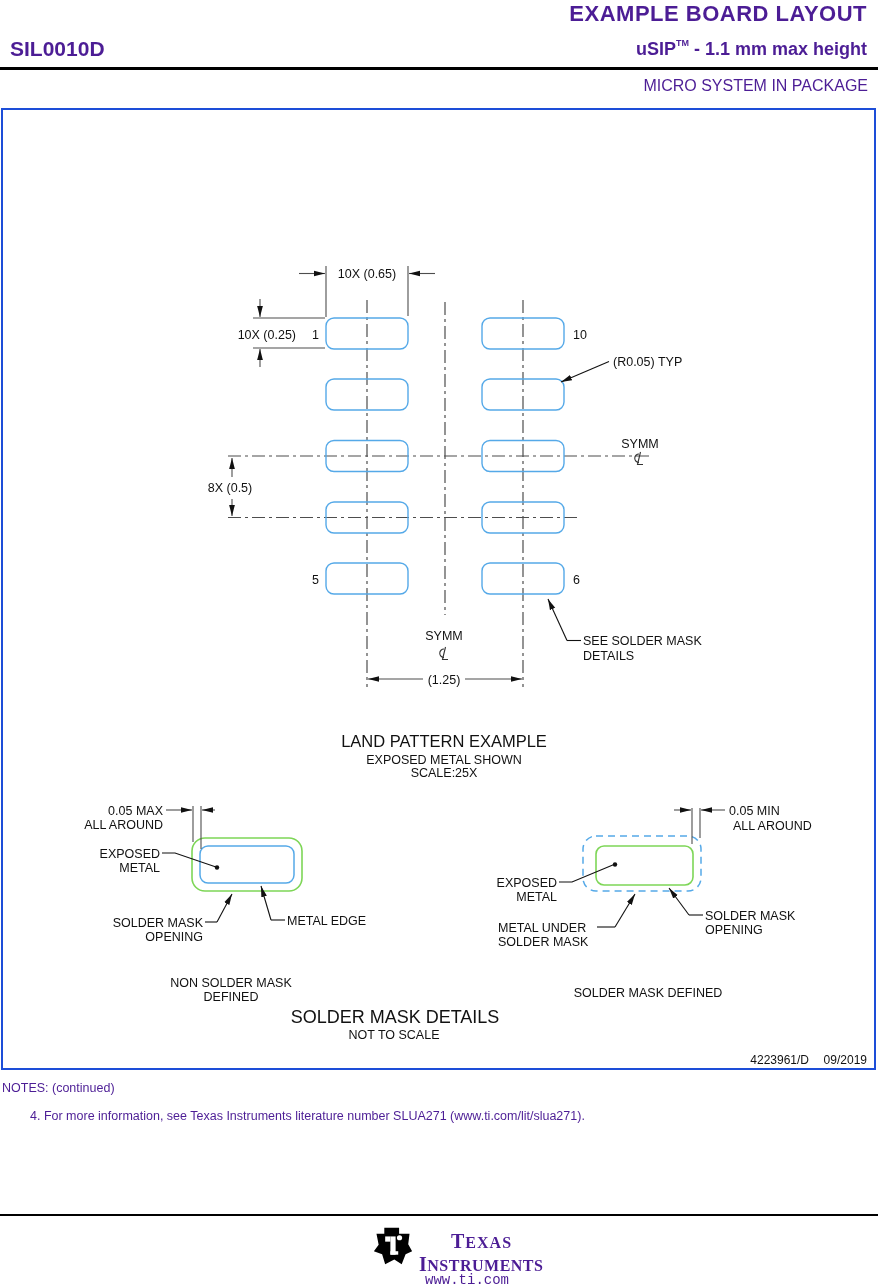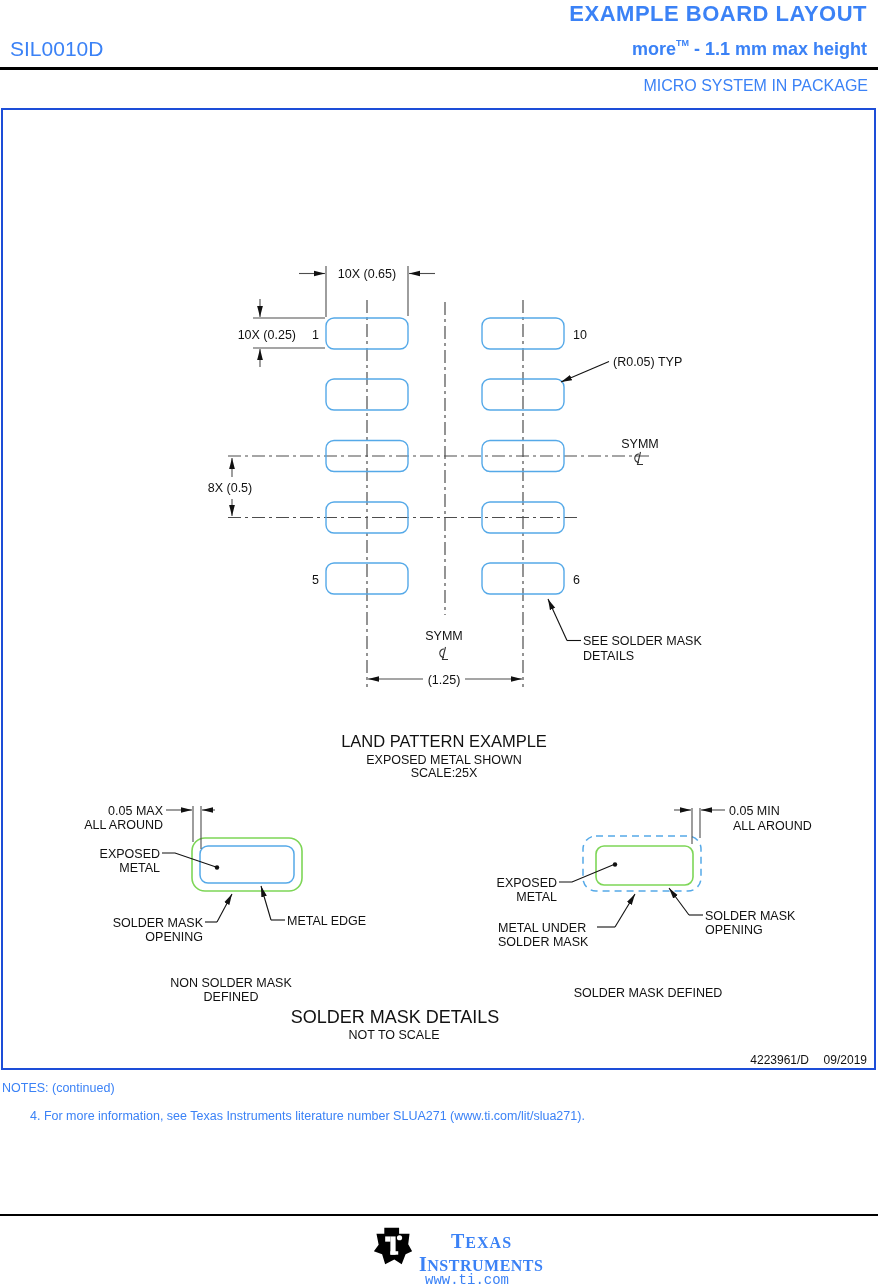--- a/index.html
+++ b/index.html
@@ -1,21 +1,21 @@
 <!DOCTYPE html>
 <html><head>
 <meta charset="utf-8">
 <style>
   html,body{margin:0;padding:0;background:#fff;}
   #page{position:relative;width:878px;height:1288px;background:#fff;overflow:hidden;
-        font-family:"Liberation Sans", sans-serif;color:#3b82f6;}
+        font-family:"Liberation Sans", sans-serif;color:#4c1d95;}
   .abs{position:absolute;}
   
   #hdr-title{top:1px;right:11px;font-size:22px;font-weight:bold;letter-spacing:.5px;}
-  #hdr-part{top:37px;left:10px;font-size:21px;font-weight:normal;}
+  #hdr-part{top:37px;left:10px;font-size:21px;font-weight:bold;}
   #hdr-pkg{top:39px;right:11px;font-size:18px;font-weight:bold;}
   #hdr-pkg sup{font-size:9px;font-weight:bold;position:relative;top:-2px;}
   #hdr-rule{top:67px;left:0;width:878px;height:3px;background:#000;}
   #hdr-family{top:77px;right:10px;font-size:16px;}
   
   #frame{top:108px;left:1px;width:871px;height:958px;border:2px solid #1d4ed8;}
   svg text{font-family:"Liberation Sans", sans-serif;fill:#111;}
   .dimtxt{font-size:12.5px;}
   .captxt{font-size:12.5px;}
   .bigcap{font-size:16.5px;}
@@ -34,21 +34,21 @@
   #brand-2::first-letter{font-size:20px;}
   #website{top:1272px;left:372px;width:190px;text-align:center;font-size:14px;font-family:Liberation Mono, monospace;}
 </style>
 </head>
 <body>
 
 <div id="page">
 
   <div class="abs" id="hdr-title">EXAMPLE BOARD LAYOUT</div>
   <div class="abs" id="hdr-part">SIL0010D</div>
-  <div class="abs" id="hdr-pkg"><span>more</span><sup>TM</sup><span> - 1.1 mm max height</span></div>
+  <div class="abs" id="hdr-pkg"><span>uSIP</span><sup>TM</sup><span> - 1.1 mm max height</span></div>
   <div class="abs" id="hdr-rule"></div>
   <div class="abs" id="hdr-family">MICRO SYSTEM IN PACKAGE</div>
 
   <div class="abs" id="frame">
     <svg width="867" height="954" viewBox="0 0 867 954">
       <defs>
         <marker id="arr" markerWidth="11" markerHeight="7" refX="10" refY="3.2" orient="auto">
           <path d="M0,0.6 L10,3.2 L0,5.8 Z" fill="#111"></path>
         </marker>
       </defs>

